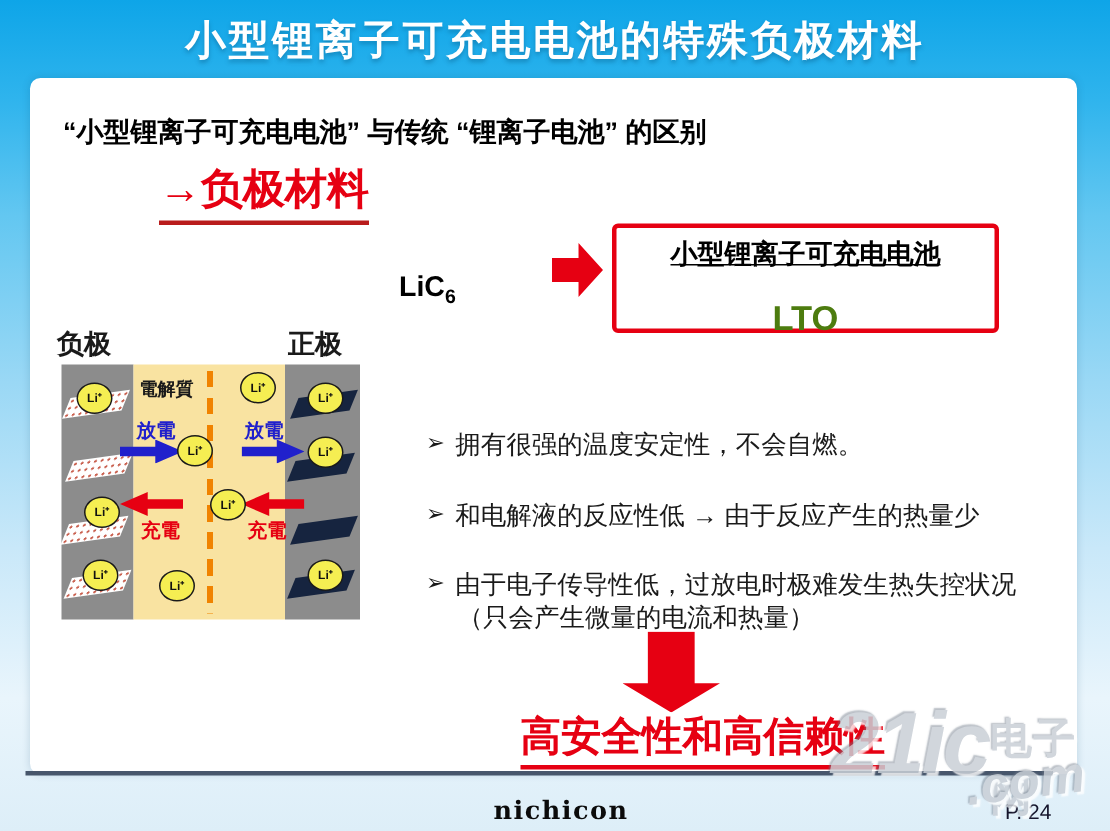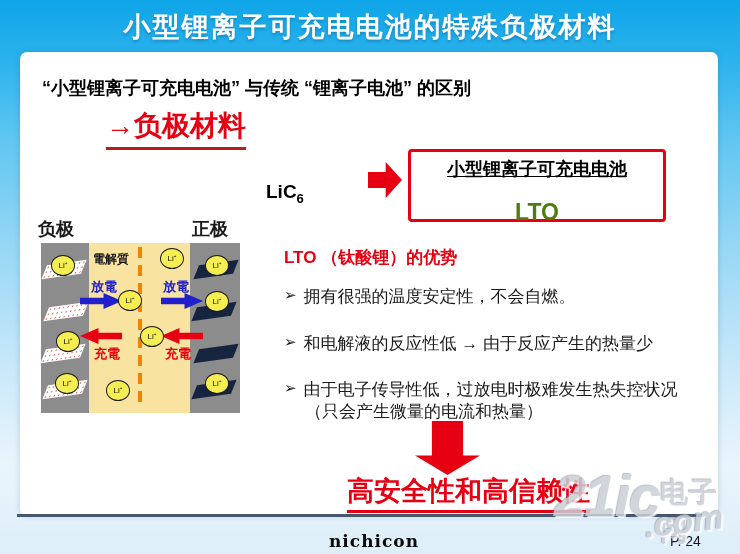--- a/index.html
+++ b/index.html
@@ -32,21 +32,21 @@
   .bar.right{left:149px;width:50px;}
   .electrolyte{left:48px;top:0;width:101px;height:170px;background:#f9e3a1;}
   .separator{left:97px;top:4px;width:4px;height:162px;
     background:repeating-linear-gradient(180deg,#f08300 0 11px,transparent 11px 18px);}
   .elec-label{left:52px;top:8px;font-size:12px;font-weight:bold;color:#1a1a1a;}
   .plate{width:40px;height:13px;transform:rotate(-8deg) skewX(-30deg);}
   .plate.w{background-color:#fff;background-image:radial-gradient(#c9604f 0.8px,transparent 1px);
     background-size:4.5px 4.5px;}
   .plate.n{background:#16243f;}
   .li{width:24px;height:21px;border-radius:50%;background:#f5ee52;border:1.5px solid #1a1a1a;
-    display:flex;align-items:center;justify-content:center;font-size:8px;font-weight:normal;color:#111;
+    display:flex;align-items:center;justify-content:center;font-size:8px;font-weight:bold;color:#111;
     line-height:1;box-sizing:border-box;}
   .flow-arrow{width:42px;height:16px;}
   .flow-arrow.r{background:#2020cc;clip-path:polygon(0 30%,56% 30%,56% 0,100% 50%,56% 100%,56% 70%,0 70%);}
   .flow-arrow.l{background:#e60012;clip-path:polygon(100% 30%,44% 30%,44% 0,0 50%,44% 100%,44% 70%,100% 70%);}
   .flow-label{font-size:13px;font-weight:bold;white-space:nowrap;}
   .flow-label.blue{color:#2020cc;}
   .flow-label.red{color:#e60012;}
   
   .adv-heading{left:264px;top:194px;font-size:17px;font-weight:bold;color:#e60012;white-space:nowrap;}
   .bullet{font-size:17px;color:#1a1a1a;white-space:nowrap;display:flex;gap:7px;}
@@ -129,21 +129,20 @@
       <div class="abs li" style="left:14px;top:130px;">Li⁺</div>
       <div class="abs li" style="left:119px;top:5px;">Li⁺</div>
       <div class="abs li" style="left:77px;top:47px;">Li⁺</div>
       <div class="abs li" style="left:99px;top:83px;">Li⁺</div>
       <div class="abs li" style="left:65px;top:137px;">Li⁺</div>
       <div class="abs li" style="left:164px;top:12px;">Li⁺</div>
       <div class="abs li" style="left:164px;top:48px;">Li⁺</div>
       <div class="abs li" style="left:164px;top:130px;">Li⁺</div>
     </div>
 
-    <div class="abs adv-heading">LTO （钛酸锂）的优势</div>
 
     <div class="abs bullet" style="left:264px;top:233px;">
       <span class="glyph">➢</span>
       <span>拥有很强的温度安定性，不会自燃。</span>
     </div>
     <div class="abs bullet" style="left:264px;top:280px;">
       <span class="glyph">➢</span>
       <span>和电解液的反应性低 → 由于反应产生的热量少</span>
     </div>
     <div class="abs bullet" style="left:264px;top:326px;">

